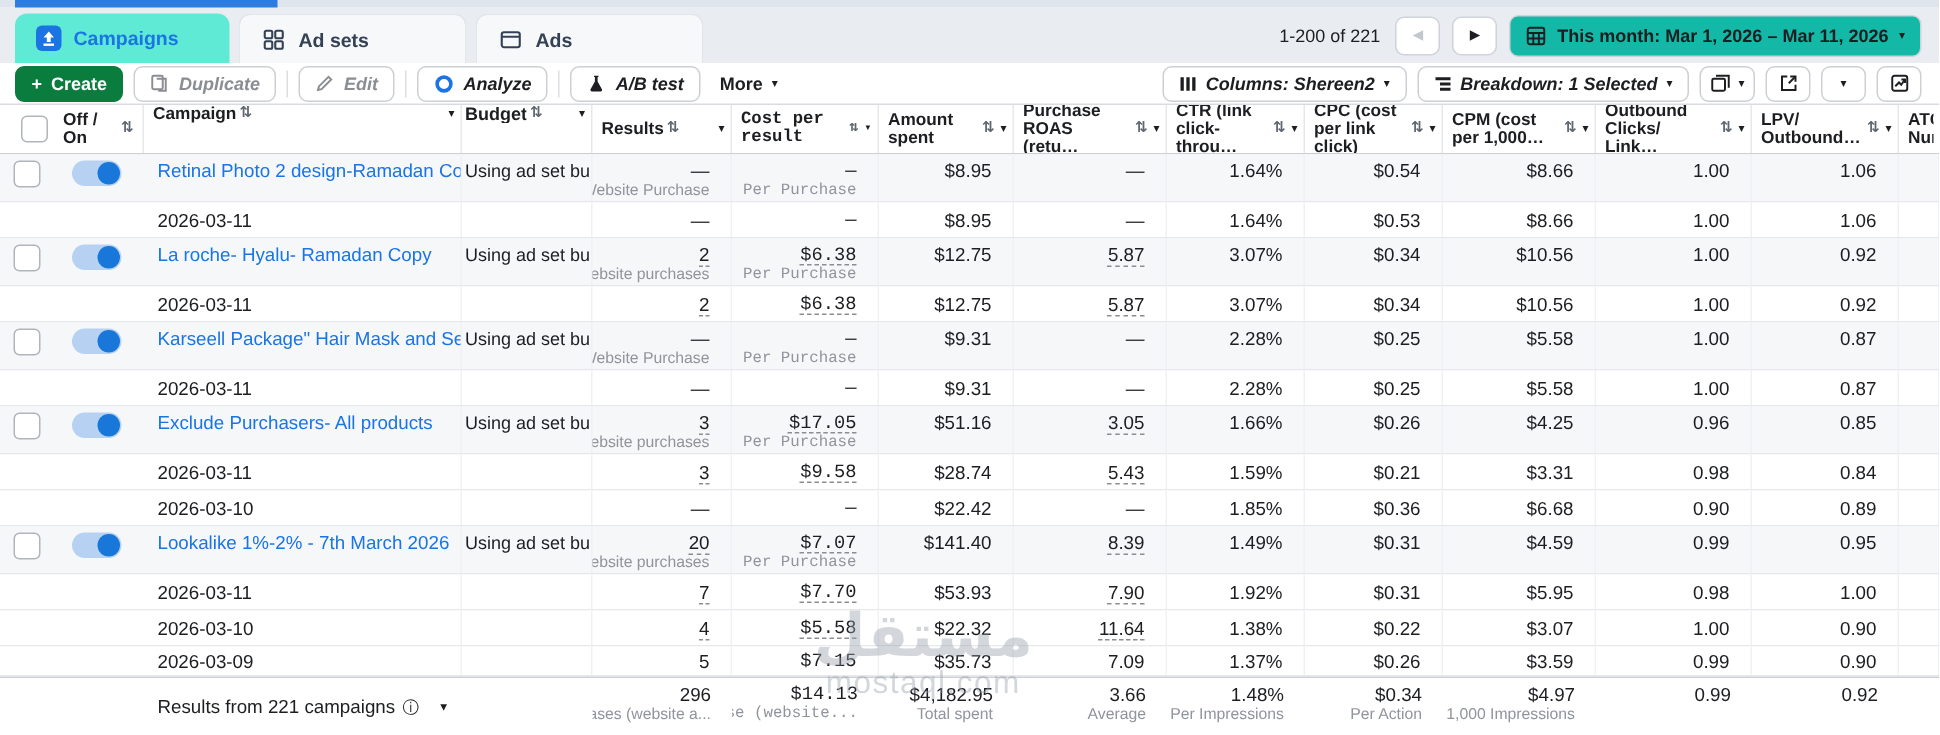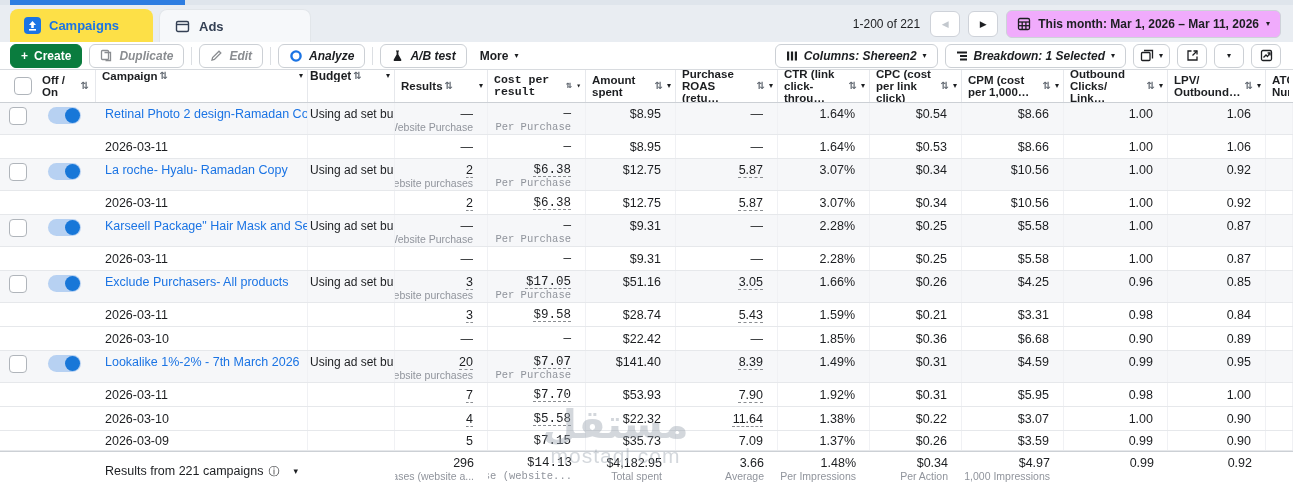--- a/index.html
+++ b/index.html
@@ -7,32 +7,32 @@
   body { font-family: "Liberation Sans", "DejaVu Sans", sans-serif; font-size:12.5px; color:#1c1e21; }
   .app { position:relative; width:1293px; height:490px; overflow:hidden; background:#fff; }
 
   
   .topstrip { height:5px; background:#dfe5ec; position:relative; }
   .topstrip .seg { position:absolute; left:10px; top:0; width:175px; height:5px; background:#2d7de1; }
 
   
   .tabbar { height:37px; background:#e9edf2; display:flex; align-items:flex-end; padding-left:10px; }
   .tab { height:33px; display:flex; align-items:center; gap:8px; padding:0 14px; border-radius:8px 8px 0 0; cursor:pointer; }
-  .tab.active { background:#fde047; width:143px; }
+  .tab.active { background:#5eead4; width:143px; }
   .tab.inactive { background:#f6f8fa; border:1px solid #e2e6ea; border-bottom:none; width:152px; margin-left:6px; }
   .tab .tlabel { font-weight:700; font-size:13px; color:#344054; }
   .tab.active .tlabel { color:#1b74e4; }
   .tabicon { width:17px; height:17px; display:inline-flex; align-items:center; justify-content:center; flex:0 0 auto; }
   .campicon { background:#1b74e4; border-radius:4px; color:#fff; font-size:10px; font-weight:700; }
   .tab-right { margin-left:auto; display:flex; align-items:center; gap:8px; padding-right:12px; align-self:center; }
   .pagetext { font-size:12px; color:#1c1e21; margin-right:2px; }
   .navbtn { width:30px; height:26px; background:#fff; border:1px solid #ced2d9; border-radius:6px; display:flex; align-items:center; justify-content:center; font-size:9px; cursor:pointer; }
   .navbtn.disabled { color:#c3c8ce; }
   .navbtn.enabled { color:#1c1e21; }
-  .datebtn { height:28px; background:#f0abfc; border:1px solid #ced2d9; border-radius:6px; display:flex; align-items:center; gap:7px; padding:0 10px; font-size:12px; font-weight:600; cursor:pointer; }
+  .datebtn { height:28px; background:#14b8a6; border:1px solid #ced2d9; border-radius:6px; display:flex; align-items:center; gap:7px; padding:0 10px; font-size:12px; font-weight:600; cursor:pointer; }
   .caret { font-size:8px; color:#1c1e21; }
 
   
   .toolbar { height:28px; background:#fff; border-bottom:1px solid #d8dbdf; display:flex; align-items:center; padding:0 12px 0 10px; gap:7px; }
   .btn { height:24px; display:inline-flex; align-items:center; gap:6px; padding:0 10px; border-radius:6px; font-size:12px; font-weight:600; cursor:pointer; white-space:nowrap; }
   .btn.green { background:#0a7c3e; color:#fff; border:1px solid #0a7c3e; }
   .btn.ghost { background:#fff; border:1px solid #ccd0d5; color:#1c1e21;font-style:italic; }
   .btn.dim { color:#8a8d91; }
   .btn.plain { border:none; padding:0 6px; }
   .tb-right { margin-left:auto; display:flex; align-items:center; gap:7px; }
@@ -95,20 +95,31 @@
 
   <div class="tabbar">
     <div class="tab active">
       <span class="tabicon campicon">
         <svg width="11" height="11" viewBox="0 0 11 11">
             <path d="M5.5 1 L9 5 H6.8 V8 H4.2 V5 H2 Z" fill="#fff"></path>
             <rect x="2" y="9" width="7" height="1.6" fill="#fff"></rect>
           </svg>
       </span>
       <span class="tlabel">Campaigns</span>
+    </div>
+    <div class="tab inactive">
+      <span class="tabicon">
+        <svg width="15" height="15" viewBox="0 0 15 15" fill="none" stroke="#344054" stroke-width="1.4">
+            <rect x="1.5" y="1.5" width="5" height="5" rx="1"></rect>
+            <rect x="8.5" y="1.5" width="5" height="5" rx="1"></rect>
+            <rect x="1.5" y="8.5" width="5" height="5" rx="1"></rect>
+            <rect x="8.5" y="8.5" width="5" height="5" rx="1"></rect>
+          </svg>
+      </span>
+      <span class="tlabel">Ad sets</span>
     </div>
     <div class="tab inactive">
       <span class="tabicon">
         <svg width="15" height="15" viewBox="0 0 15 15" fill="none" stroke="#344054" stroke-width="1.4">
             <rect x="1.5" y="2.5" width="12" height="10" rx="1.5"></rect>
             <line x1="1.5" y1="5.5" x2="13.5" y2="5.5"></line>
           </svg>
       </span>
       <span class="tlabel">Ads</span>
     </div>

